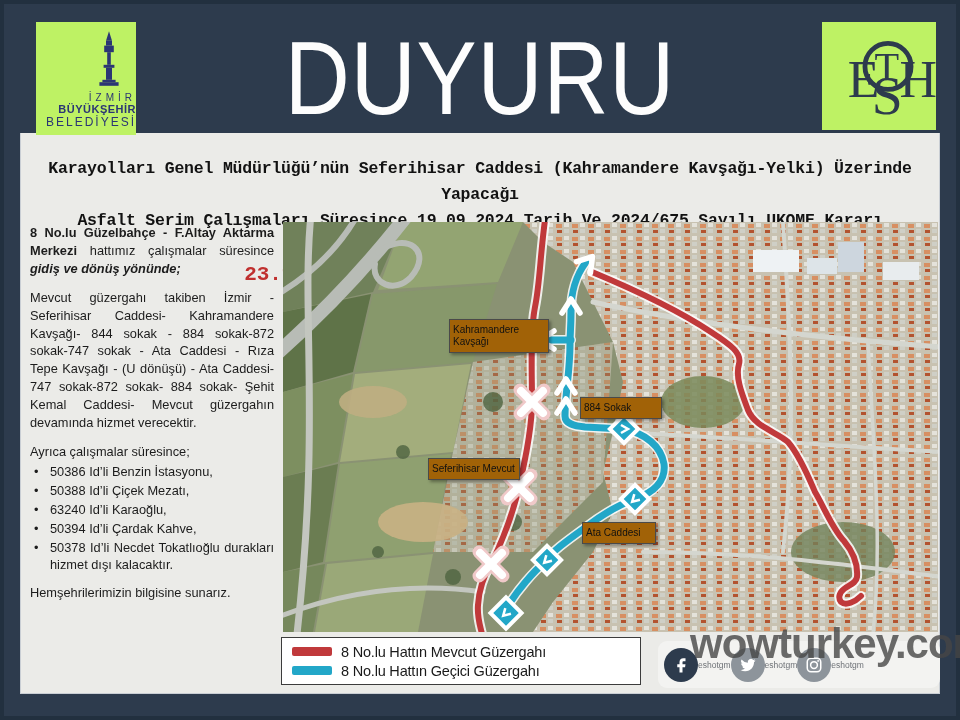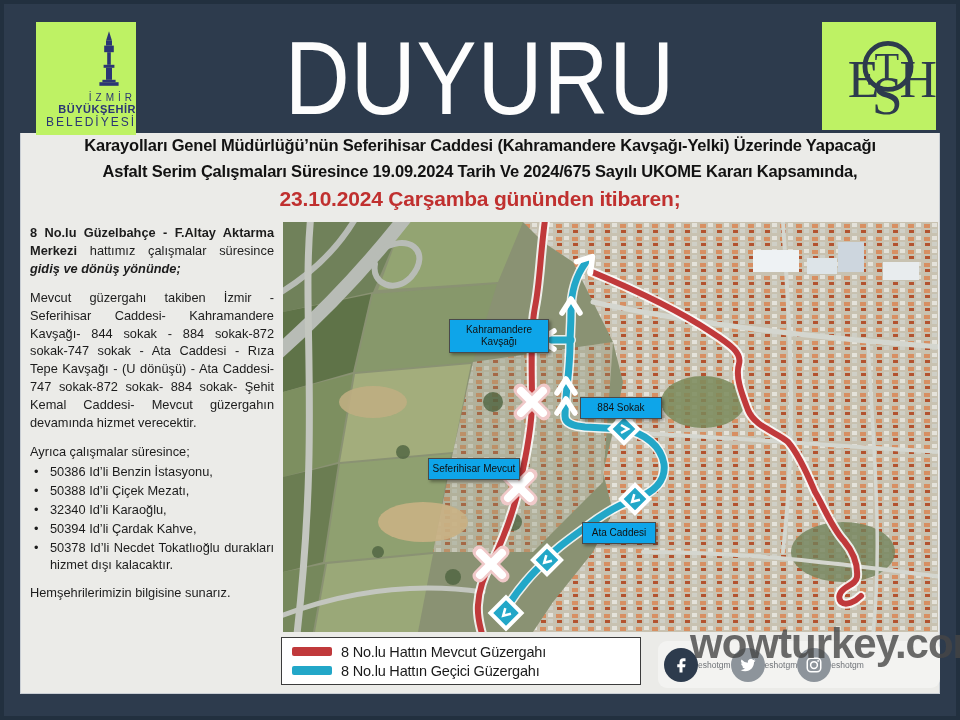--- a/index.html
+++ b/index.html
@@ -14,36 +14,36 @@
           font-size:100px;line-height:108px;font-weight:400;letter-spacing:1px;
           transform:scale(.9,1.04);transform-origin:50% 50%;}
   .logo-box{position:absolute;background:#bef264;display:flex;flex-direction:column;
             align-items:flex-end;justify-content:center;}
   .izmir-box{left:36px;top:22px;width:100px;height:111px;padding-top:2px;}
   .izmir-box .l1{font-size:10px;letter-spacing:4px;color:#2b3674;margin-top:2px;}
   .izmir-box .l2{font-size:11px;font-weight:bold;letter-spacing:.5px;color:#2b3674;}
   .izmir-box .l3{font-size:12px;letter-spacing:2px;color:#2b3674;}
   .eshot-box{right:24px;top:22px;width:114px;height:108px;}
   
-  .headline{position:absolute;left:34px;right:34px;top:132px;text-align:center;color:#121212;}
+  .headline{position:absolute;left:34px;right:34px;top:156px;text-align:center;color:#121212;font-family:Liberation Mono, monospace;}
   .headline .hl{font-size:16.5px;font-weight:bold;line-height:26px;letter-spacing:-.2px;}
   .headline .date{font-size:21px;font-weight:bold;color:#c0302f;margin-top:3px;letter-spacing:-.2px;}
   
   .leftcol{position:absolute;left:30px;top:224px;width:244px;color:#1c1c1c;
            font-size:12.8px;line-height:1.40;text-align:justify;}
   .leftcol p{margin:0 0 11px 0;}
   .leftcol .bi{font-weight:bold;font-style:italic;}
   .leftcol ul{margin:2px 0 10px 0;padding:0;list-style:none;}
   .leftcol li{position:relative;padding-left:20px;margin-bottom:1px;text-align:justify;}
   .leftcol li:before{content:"•";position:absolute;left:4px;}
   
   .map{position:absolute;left:283px;top:222px;width:655px;height:410px;background:#8a9273;overflow:hidden;}
   .map svg{position:absolute;inset:0;display:block;}
-  .maplabel{position:absolute;background:#0ea5e9;border:1px solid #4a4a4a;color:#111;
-            font-size:10px;line-height:12px;text-align:center;padding:4px 3px;
+  .maplabel{position:absolute;background:#a16207;border:1px solid #4a4a4a;color:#111;
+            font-size:10px;line-height:12px;text-align:left;padding:4px 3px;
             box-shadow:2px 2px 3px rgba(0,0,0,.35);z-index:5;}
   .lb-kahramandere{left:166px;top:97px;width:92px;}
   .lb-884{left:297px;top:175px;width:74px;}
   .lb-seferihisar{left:145px;top:236px;width:84px;}
   .lb-ata{left:299px;top:300px;width:66px;}
   
   .legend{position:absolute;left:281px;top:637px;width:360px;height:48px;background:#fff;
           border:1.5px solid #3c3c3c;display:flex;flex-direction:column;justify-content:center;
           gap:3px;padding:2px 10px;box-sizing:border-box;}
   .legend-row{display:flex;align-items:center;gap:9px;}
@@ -107,21 +107,21 @@
 
   <div class="leftcol">
     <p>
       <b>8 No.lu Güzelbahçe - F.Altay Aktarma Merkezi</b><span> hattımız çalışmalar süresince </span><span class="bi">gidiş ve dönüş yönünde;</span>
     </p>
     <p>Mevcut güzergahı takiben İzmir - Seferihisar Caddesi- Kahramandere Kavşağı- 844 sokak - 884 sokak-872 sokak-747 sokak - Ata Caddesi - Rıza Tepe Kavşağı - (U dönüşü) - Ata Caddesi-747 sokak-872 sokak- 884 sokak- Şehit Kemal Caddesi- Mevcut güzergahın devamında hizmet verecektir.</p>
     <p style="margin-bottom:2px;">Ayrıca çalışmalar süresince;</p>
     <ul>
       <li>50386  Id’li Benzin İstasyonu,</li>
       <li>50388  Id’li Çiçek Mezatı,</li>
-      <li>32340  Id’li Karaoğlu,</li>
+      <li>63240  Id’li Karaoğlu,</li>
       <li>50394  Id’li Çardak Kahve,</li>
       <li>50378  Id’li Necdet Tokatlıoğlu durakları hizmet dışı kalacaktır.</li>
     </ul>
     <p>Hemşehrilerimizin bilgisine sunarız.</p>
   </div>
 
   <div class="map">
     <svg viewBox="0 0 655 410" width="655" height="410" preserveAspectRatio="none">
       <defs>
         <pattern id="urban" width="16" height="13" patternUnits="userSpaceOnUse">

